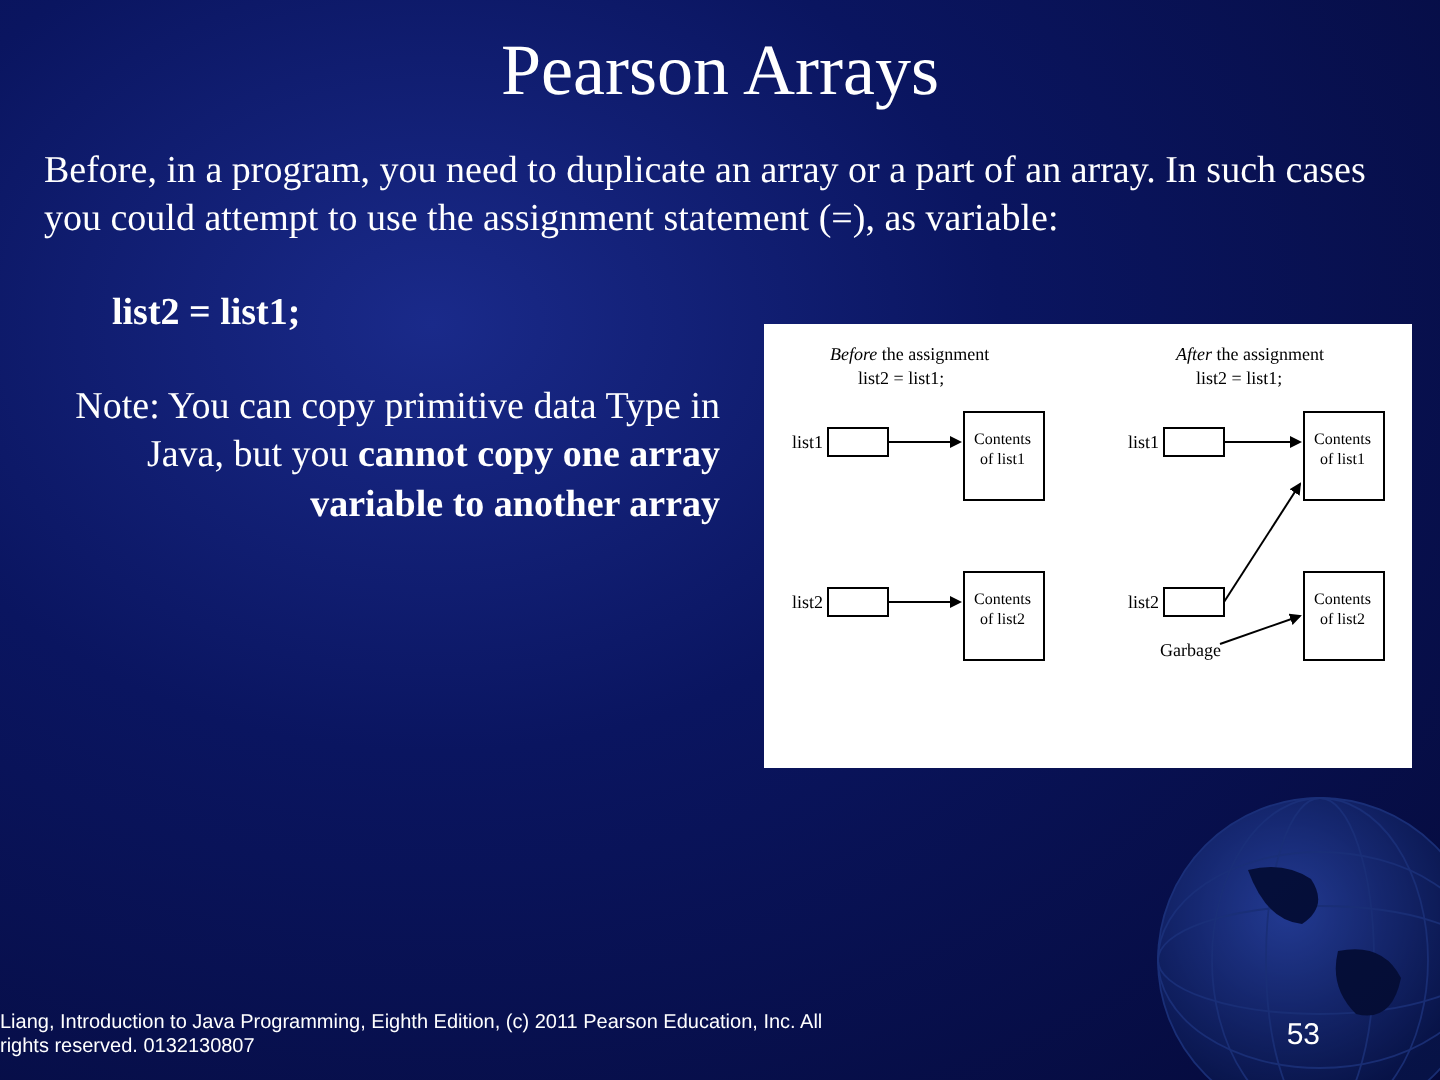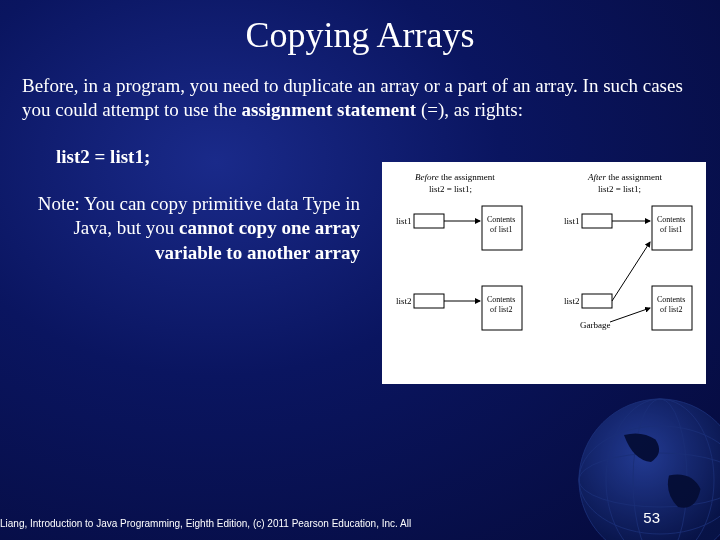--- a/index.html
+++ b/index.html
@@ -18,21 +18,21 @@
     padding-top: 14px;
     color: #fff;
     font-weight: normal;
   }
   .body-text {
     font-size: 19px;
     line-height: 1.25;
     padding: 18px 22px 0 22px;
     color: #fff;
   }
-  .body-text .bold { font-weight: bold; }
+  .body-text .bold { font-weight: normal; }
   .code-line {
     font-size: 19px;
     font-weight: bold;
     padding: 24px 0 24px 56px;
   }
   .note-text {
     font-size: 19px;
     line-height: 1.3;
     padding: 0 0 0 22px;
     max-width: 360px;
@@ -74,24 +74,24 @@
     right: -30px;
     width: 180px;
     height: 180px;
     opacity: 0.55;
     pointer-events: none;
   }
 </style>
 </head>
 <body>
 
-<h1 class="title">Copying Arrays</h1>
+<h1 class="title">Pearson Arrays</h1>
 
 <p class="body-text">
-  <span>Before, in a program, you need to duplicate an array or a part of an array. In such cases you could attempt to use the </span><span class="bold">assignment statement </span><span>(=), as rights:</span>
+  <span>Before, in a program, you need to duplicate an array or a part of an array. In such cases you could attempt to use the </span><span class="bold">assignment statement </span><span>(=), as variable:</span>
 </p>
 
 <p class="code-line">list2 = list1;</p>
 
 <p class="note-text">
   <span>Note: You can copy primitive data Type in Java, but you </span><span class="bold">cannot copy one array variable to another array</span>
 </p>
 
 <div class="diagram">
 <svg width="334" height="222" viewBox="0 0 334 222">
@@ -157,15 +157,16 @@
   <ellipse cx="100" cy="100" rx="90" ry="30" fill="none" stroke="#2a4aa0" stroke-width="1"></ellipse>
   <ellipse cx="100" cy="100" rx="90" ry="60" fill="none" stroke="#2a4aa0" stroke-width="1"></ellipse>
   <ellipse cx="100" cy="100" rx="30" ry="90" fill="none" stroke="#2a4aa0" stroke-width="1"></ellipse>
   <ellipse cx="100" cy="100" rx="60" ry="90" fill="none" stroke="#2a4aa0" stroke-width="1"></ellipse>
   <path d="M60,50 Q80,45 95,55 Q105,70 90,80 Q70,78 60,50 Z" fill="#051030"></path>
   <path d="M110,95 Q135,90 145,110 Q140,135 120,130 Q105,115 110,95 Z" fill="#051030"></path>
 </svg>
 
 <div class="footer">
   <div>Liang, Introduction to Java Programming, Eighth Edition, (c) 2011 Pearson Education, Inc. All</div>
+  <div>rights reserved. 0132130807</div>
 </div>
 
 <div class="page-num">53</div>
 
 </body></html>

